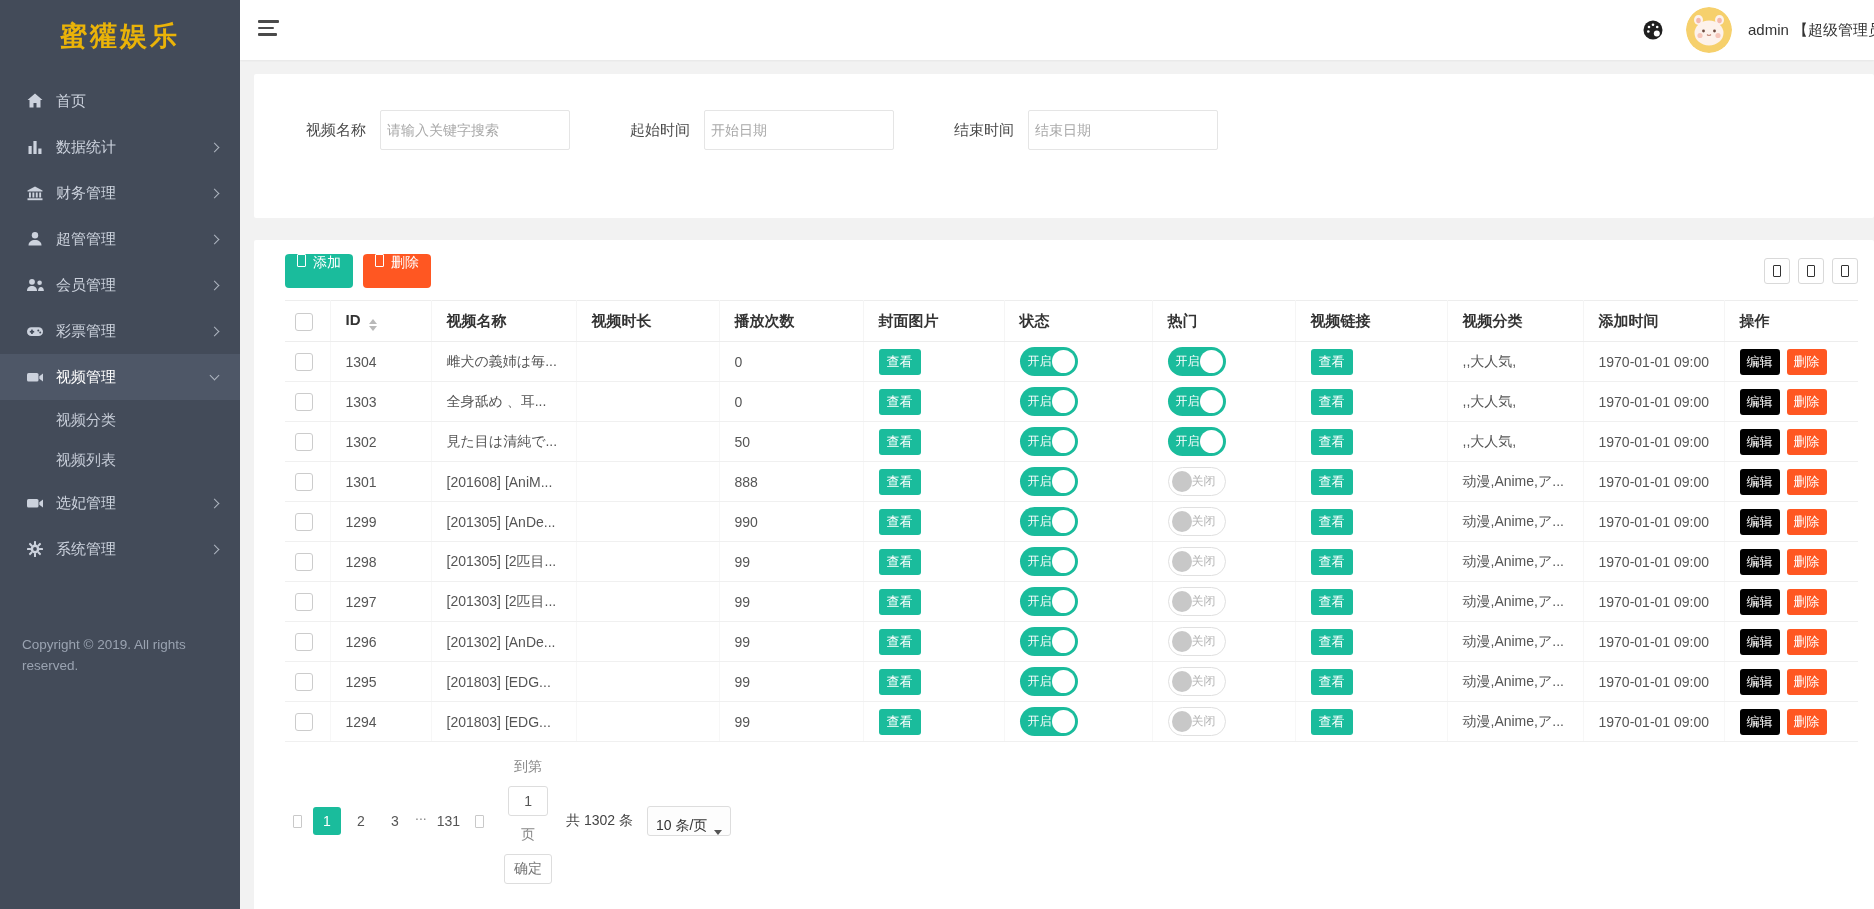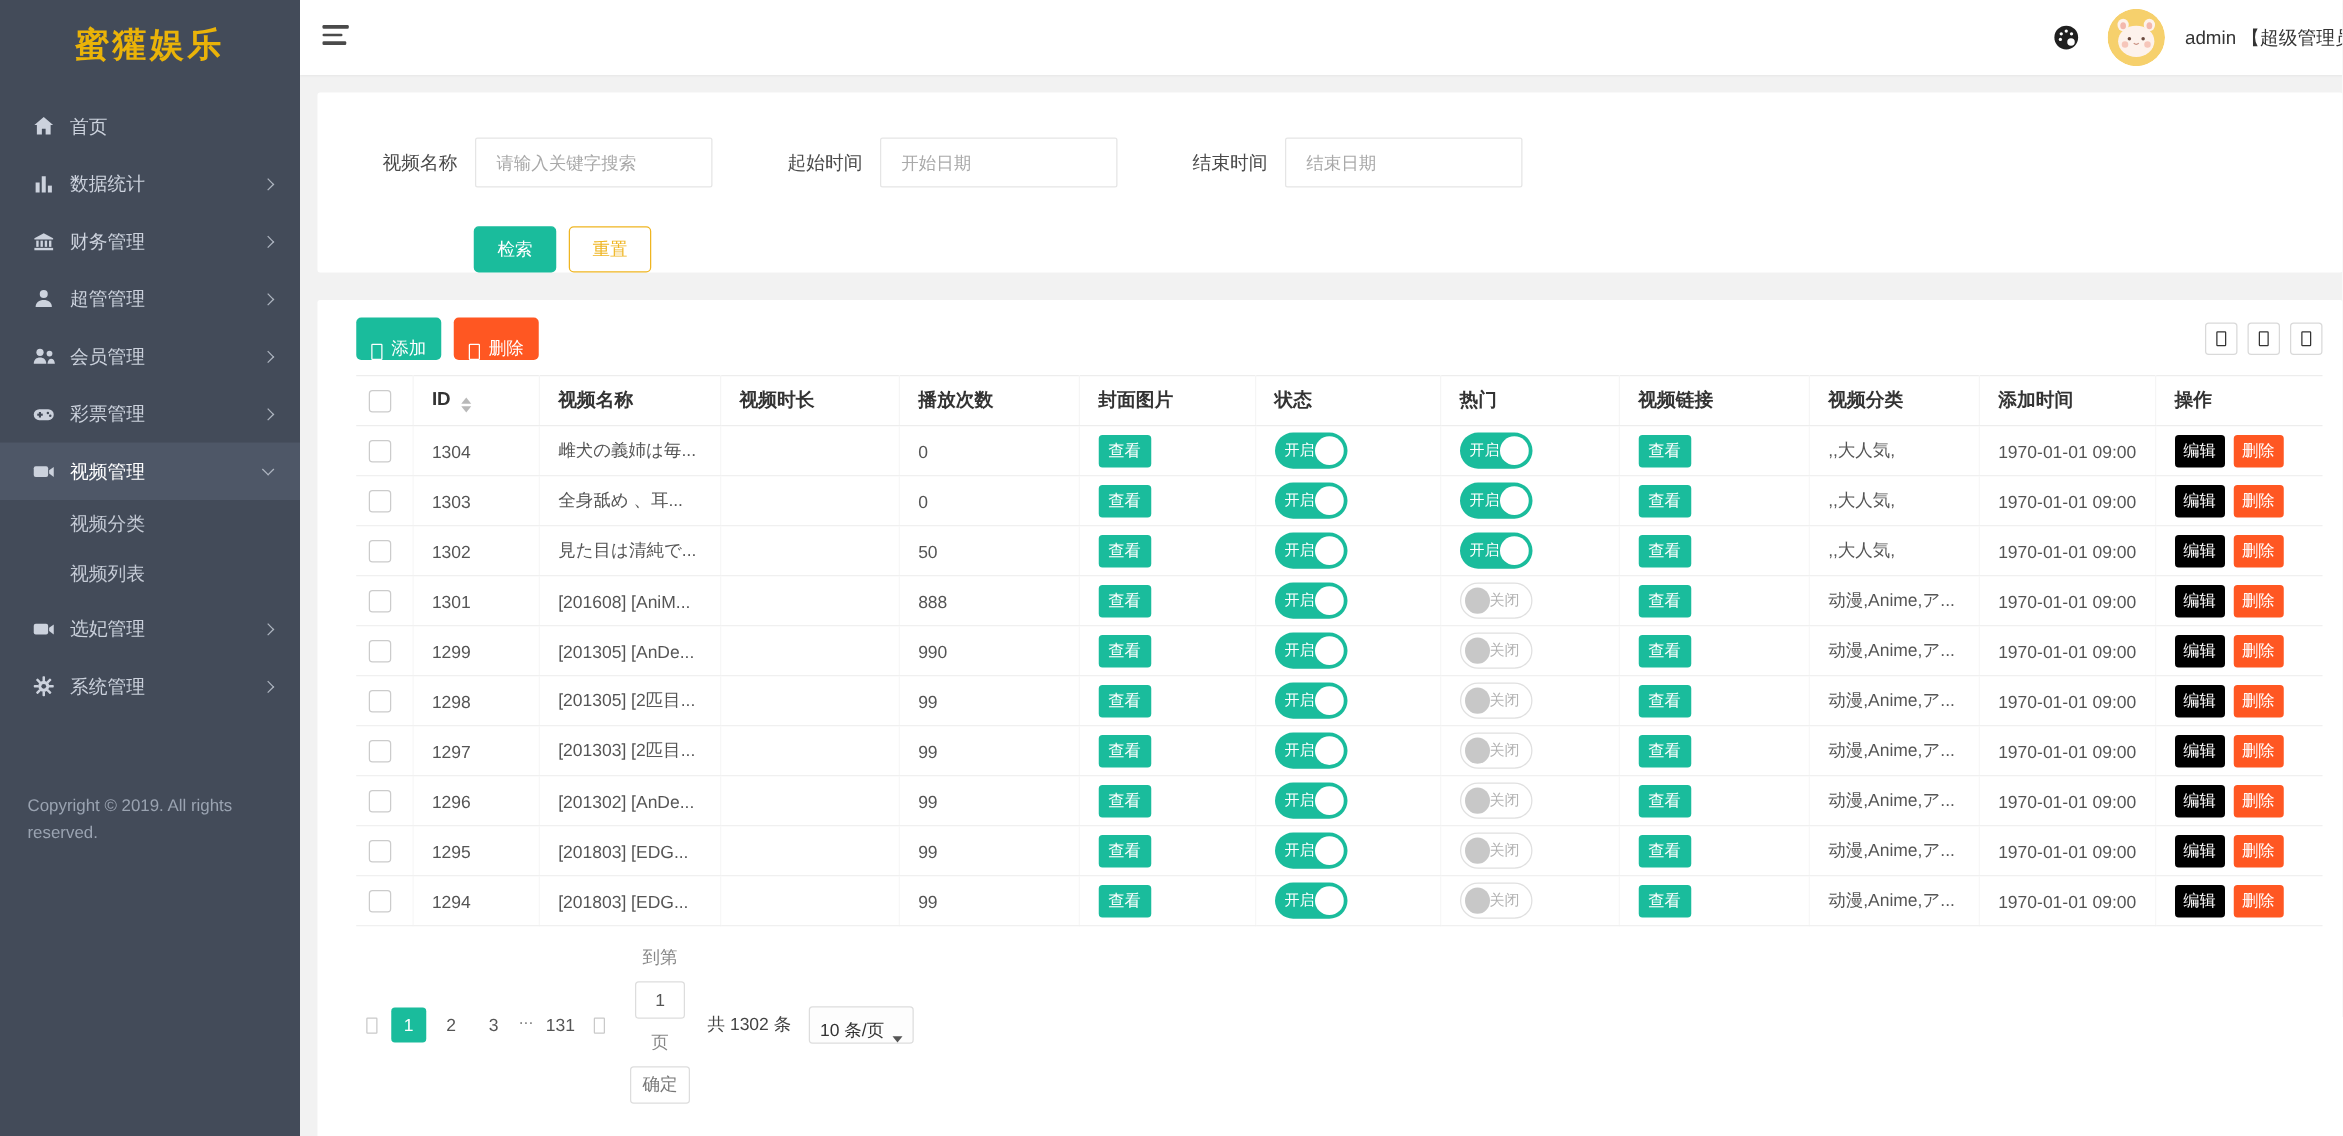--- a/index.html
+++ b/index.html
@@ -34,31 +34,31 @@
 
   .content { flex:1; padding:14px 0 0 14px; overflow:hidden; }
   .card { background:#fff; border-radius:2px; }
 
   
   .search-card { height:144px; padding:36px 0 0 52px; }
   .form-row { display:flex; align-items:center; }
   .fgroup { display:flex; align-items:center; }
   .fgroup + .fgroup { margin-left:60px; }
   .flabel { font-size:15px; color:#4a4a4a; margin-right:14px; white-space:nowrap; }
-  .finput { width:190px; height:40px; border:1px solid #e5e5e5; border-radius:2px; padding:0 16px; font-size:14px; color:#555; font-family:inherit; outline:none; }
+  .finput { width:190px; height:40px; border:1px solid #e5e5e5; border-radius:2px; padding:0 6px; font-size:14px; color:#555; font-family:inherit; outline:none; }
   .finput::placeholder { color:#a9a9a9; }
   .btn-row { margin-top:31px; margin-left:73px; display:flex; }
   .btn { height:37px; border-radius:4px; font-size:14px; cursor:pointer; font-family:inherit; }
   .btn-search { width:66px; background:#1abc9c; color:#fff; border:1px solid #1abc9c; }
   .btn-reset { width:66px; margin-left:10px; background:#fff; color:#efb521; border:1px solid #efb521; }
 
   
   .table-card { margin-top:22px; padding:14px 16px 36px 31px; min-height:630px; }
   .toolbar { display:flex; align-items:center; margin-bottom:12px; }
-  .tbtn { height:34px; display:inline-flex; align-items:flex-end; gap:7px; padding:0 12px; border:none; border-radius:4px; color:#fff; font-size:14px; cursor:pointer; font-family:inherit; }
+  .tbtn { height:34px; display:inline-flex; align-items:flex-start; gap:7px; padding:0 12px; border:none; border-radius:4px; color:#fff; font-size:14px; cursor:pointer; font-family:inherit; }
   .tbtn.add { background:#1abc9c; margin-right:10px; }
   .tbtn.del { background:#ff5722; }
   .tofu { display:inline-block; width:9px; height:13px; border:1.6px solid currentColor; border-radius:1px; }
   .toolbar-right { margin-left:auto; display:flex; gap:8px; }
   .tool-btn { width:26px; height:26px; background:#fff; border:1px solid #d9d9d9; border-radius:3px; display:inline-flex; align-items:center; justify-content:center; color:#333; cursor:pointer; }
   .tool-btn .tofu { width:8px; height:12px; }
 
   table { border-collapse:collapse; table-layout:fixed; width:1573px; }
   thead th { text-align:left; font-size:15px; color:#333; font-weight:bold; padding:10px 0 10px 15px; border-top:1px solid #ededed; border-bottom:1px solid #ededed; border-right:1px solid #f5f5f5; white-space:nowrap; }
   thead th:last-child { border-right:none; }
@@ -266,24 +266,20 @@
             <input class="finput" placeholder="请输入关键字搜索" style="">
           </div>
           <div class="fgroup">
             <span class="flabel">起始时间</span>
             <input class="finput" placeholder="开始日期" style="">
           </div>
           <div class="fgroup">
             <span class="flabel">结束时间</span>
             <input class="finput" placeholder="结束日期" style="">
           </div>
-        </div>
-        <div class="btn-row">
-          <button class="btn btn-search">检索</button>
-          <button class="btn btn-reset">重置</button>
         </div>
       </section>
 
       <section class="card table-card">
         <div class="toolbar">
           <button class="tbtn add">
               <span class="tofu"></span>
               <span>添加</span>
             </button>
           <button class="tbtn del">

